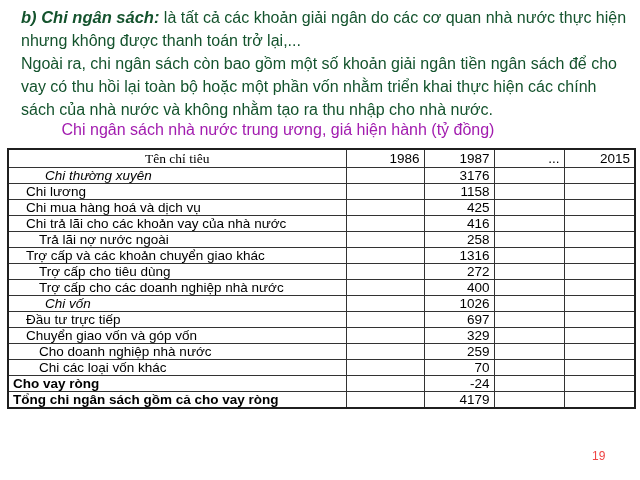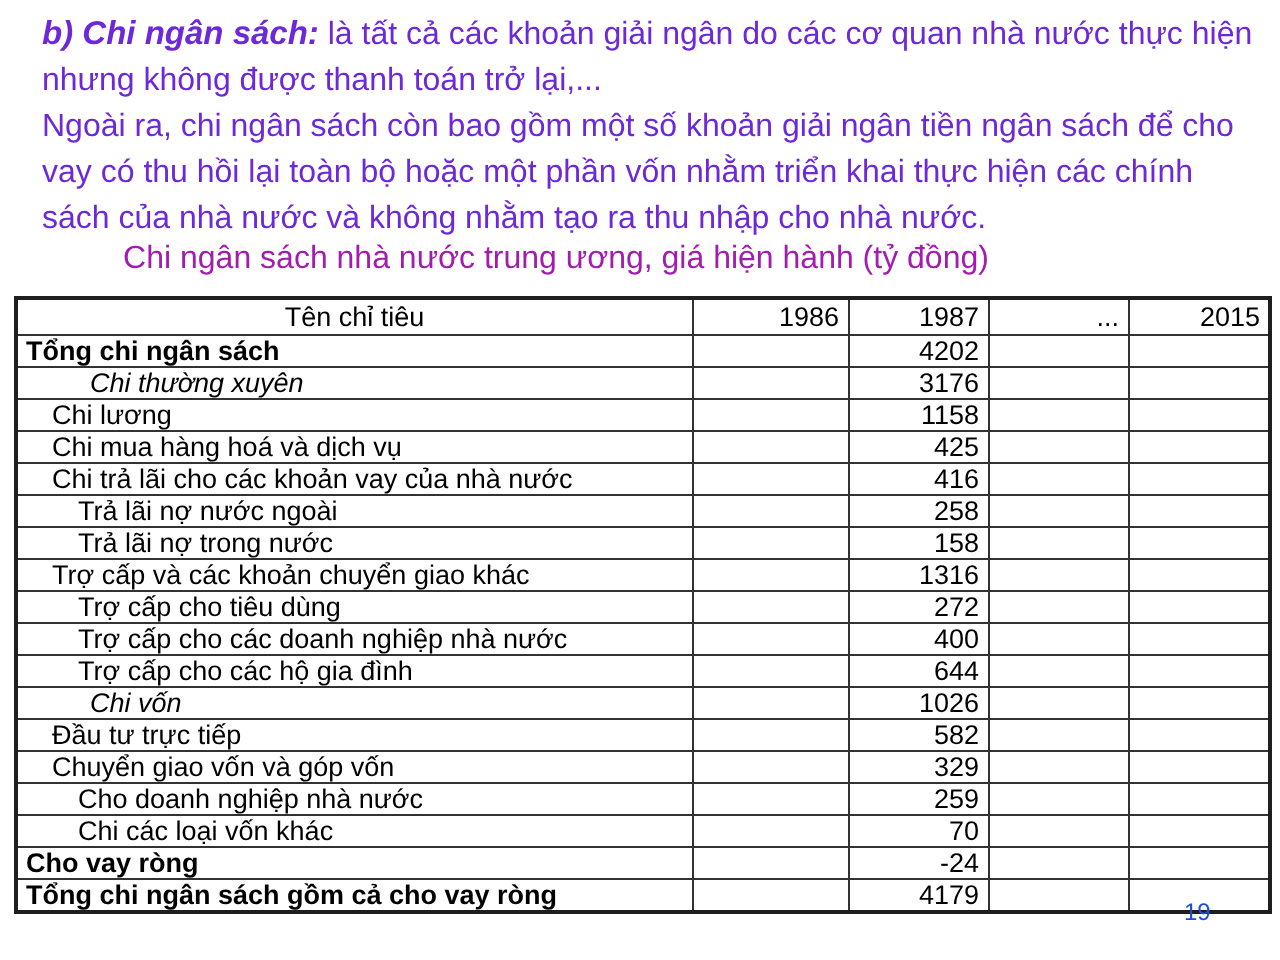--- a/index.html
+++ b/index.html
@@ -13,21 +13,21 @@
     font-family: "Liberation Sans", "DejaVu Sans", sans-serif;
     overflow: hidden;
   }
   .intro {
     position: absolute;
     left: 21px;
     top: 6px;
     width: 615px;
     font-size: 16px;
     line-height: 23px;
-    color: #6d28d9;
+    color: #14532d;
   }
   .intro .line { white-space: nowrap; }
   .lead {
     font-weight: bold;
     font-style: italic;
     font-size: 16.5px;
   }
   .table-title {
     position: absolute;
     left: 0;
@@ -52,33 +52,33 @@
     border: 1px solid #333333;
     padding: 0 4px;
     overflow: hidden;
     white-space: nowrap;
     font-weight: normal;
     height: 15px;
     line-height: 15px;
     vertical-align: middle;
   }
   table.budget thead th { height: 17px; line-height: 17px; }
-  th.c-label-h { text-align: center; }
+  th.c-label-h { text-align: center; font-family: Liberation Serif, serif; }
   th.c-val-h, td.c-val { text-align: right; padding-right: 5px; }
   td.c-label { text-align: left; padding-left: 3px; }
   tr.ind-1 td.c-label { padding-left: 17px; margin-left: 48px; }
   tr.ind-2 td.c-label { padding-left: 30px; margin-left: 41px; }
   tr.s-bold td.c-label { font-weight: bold; }
   tr.s-italic td.c-label { font-style: italic; padding-left: 36px; }
   .slide-number {
     position: absolute;
     left: 592px;
     top: 449px;
     font-size: 12px;
-    color: #1d4ed8;
+    color: #ef4444;
   }
 </style>
 </head>
 <body>
 
 <div class="slide">
 
   <div class="intro">
     <div class="line"><span class="lead">b) Chi ngân sách:</span><span> là tất cả các khoản giải ngân do các cơ quan nhà nước thực hiện</span></div>
     <div class="line">nhưng không được thanh toán trở lại,...</div>
@@ -100,27 +100,20 @@
     <thead>
       <tr>
         <th class="c-label-h">Tên chỉ tiêu</th>
         <th class="c-val-h">1986</th>
         <th class="c-val-h">1987</th>
         <th class="c-val-h">...</th>
         <th class="c-val-h">2015</th>
       </tr>
     </thead>
     <tbody>
-        <tr class="s-bold ind-0">
-    <td class="c-label">Tổng chi ngân sách</td>
-    <td class="c-val"></td>
-    <td class="c-val">4202</td>
-    <td class="c-val"></td>
-    <td class="c-val"></td>
-  </tr>
         <tr class="s-italic ind-0">
     <td class="c-label">Chi thường xuyên</td>
     <td class="c-val"></td>
     <td class="c-val">3176</td>
     <td class="c-val"></td>
     <td class="c-val"></td>
   </tr>
         <tr class="s-normal ind-1">
     <td class="c-label">Chi lương</td>
     <td class="c-val"></td>
@@ -142,66 +135,52 @@
     <td class="c-val"></td>
     <td class="c-val"></td>
   </tr>
         <tr class="s-normal ind-2">
     <td class="c-label">Trả lãi nợ nước ngoài</td>
     <td class="c-val"></td>
     <td class="c-val">258</td>
     <td class="c-val"></td>
     <td class="c-val"></td>
   </tr>
-        <tr class="s-normal ind-2">
-    <td class="c-label">Trả lãi nợ trong nước</td>
-    <td class="c-val"></td>
-    <td class="c-val">158</td>
-    <td class="c-val"></td>
-    <td class="c-val"></td>
-  </tr>
         <tr class="s-normal ind-1">
     <td class="c-label">Trợ cấp và các khoản chuyển giao khác</td>
     <td class="c-val"></td>
     <td class="c-val">1316</td>
     <td class="c-val"></td>
     <td class="c-val"></td>
   </tr>
         <tr class="s-normal ind-2">
     <td class="c-label">Trợ cấp cho tiêu dùng</td>
     <td class="c-val"></td>
     <td class="c-val">272</td>
     <td class="c-val"></td>
     <td class="c-val"></td>
   </tr>
         <tr class="s-normal ind-2">
     <td class="c-label">Trợ cấp cho các doanh nghiệp nhà nước</td>
     <td class="c-val"></td>
     <td class="c-val">400</td>
-    <td class="c-val"></td>
-    <td class="c-val"></td>
-  </tr>
-        <tr class="s-normal ind-2">
-    <td class="c-label">Trợ cấp cho các hộ gia đình</td>
-    <td class="c-val"></td>
-    <td class="c-val">644</td>
     <td class="c-val"></td>
     <td class="c-val"></td>
   </tr>
         <tr class="s-italic ind-0">
     <td class="c-label">Chi vốn</td>
     <td class="c-val"></td>
     <td class="c-val">1026</td>
     <td class="c-val"></td>
     <td class="c-val"></td>
   </tr>
         <tr class="s-normal ind-1">
     <td class="c-label">Đầu tư trực tiếp</td>
     <td class="c-val"></td>
-    <td class="c-val">582</td>
+    <td class="c-val">697</td>
     <td class="c-val"></td>
     <td class="c-val"></td>
   </tr>
         <tr class="s-normal ind-1">
     <td class="c-label">Chuyển giao vốn và góp vốn</td>
     <td class="c-val"></td>
     <td class="c-val">329</td>
     <td class="c-val"></td>
     <td class="c-val"></td>
   </tr>

